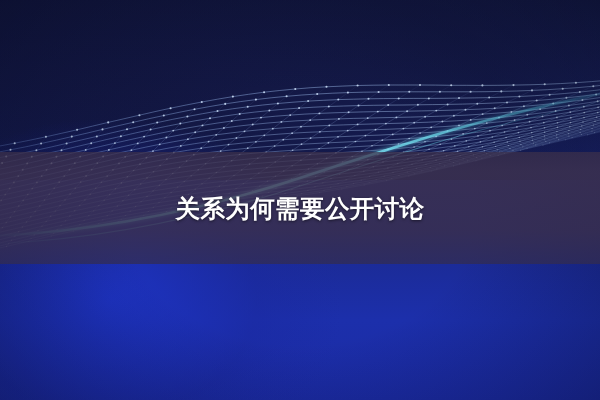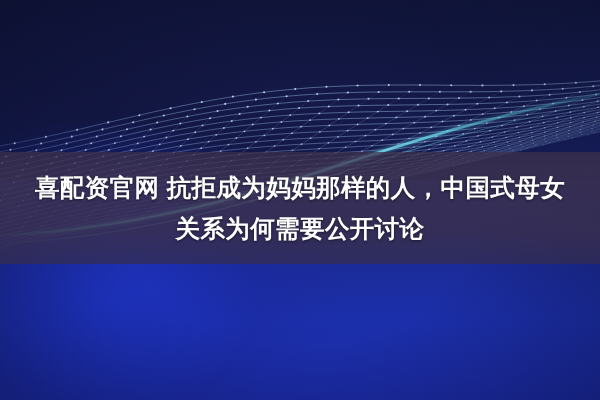--- a/index.html
+++ b/index.html
@@ -761,17 +761,16 @@
 
     <path d="M -10 236 C 90 232, 190 214, 300 178 C 390 149, 470 120, 610 92" stroke="url(#creaseGrad)" stroke-width="2.6" fill="none" filter="url(#softGlow)"></path>
     <path d="M -10 244 C 90 240, 190 222, 300 186 C 390 157, 470 128, 610 100" stroke="url(#creaseGrad)" stroke-width="1.1" fill="none" opacity="0.6"></path>
   </svg>
 
   <div class="bg-vignette"></div>
 
   <div class="text-band"></div>
 
   <div class="title-block">
-    <div class="title-line line1">喜配资官网 抗拒成为妈妈那样的人，中国式母女</div>
     <div class="title-line line2">关系为何需要公开讨论</div>
   </div>
 
 </div>
 
 </body></html>

